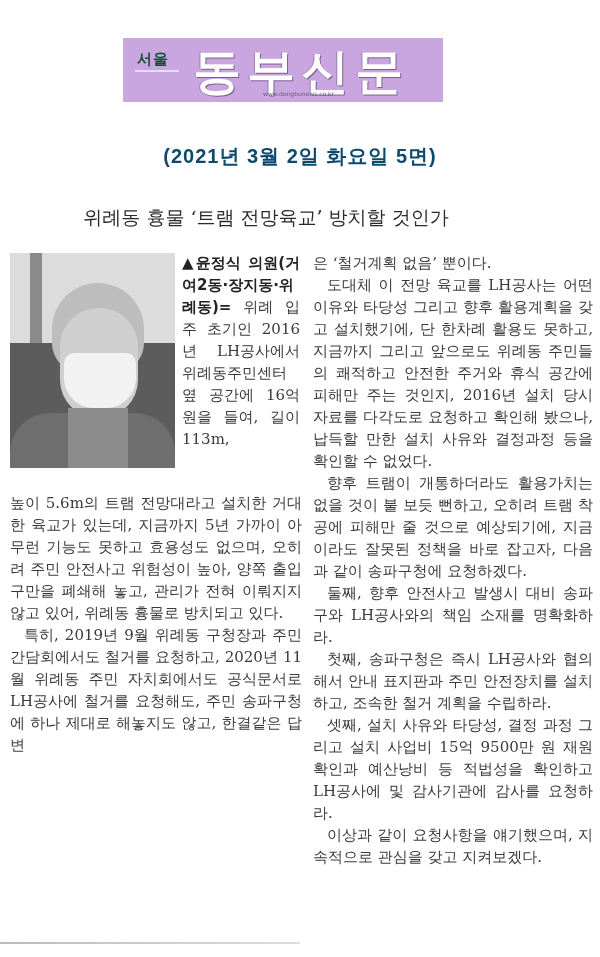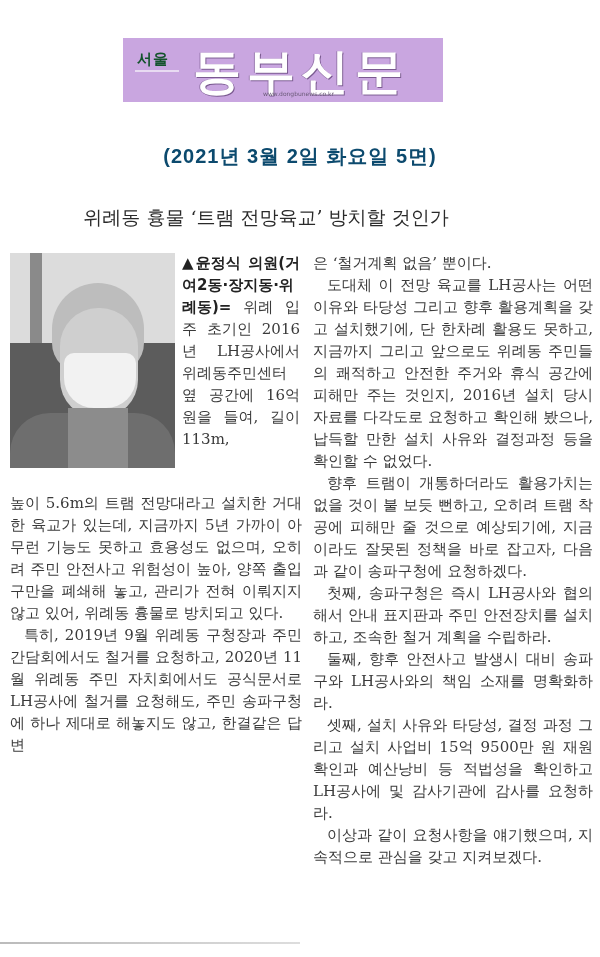--- a/index.html
+++ b/index.html
@@ -104,19 +104,19 @@
 
 <div class="col left-main">
   <p>높이 5.6m의 트램 전망대라고 설치한 거대한 육교가 있는데, 지금까지 5년 가까이 아무런 기능도 못하고 효용성도 없으며, 오히려 주민 안전사고 위험성이 높아, 양쪽 출입구만을 폐쇄해 놓고, 관리가 전혀 이뤄지지 않고 있어, 위례동 흉물로 방치되고 있다.</p>
   <p class="indent">특히, 2019년 9월 위례동 구청장과 주민간담회에서도 철거를 요청하고, 2020년 11월 위례동 주민 자치회에서도 공식문서로 LH공사에 철거를 요청해도, 주민 송파구청에 하나 제대로 해놓지도 않고, 한결같은 답변</p>
 </div>
 
 <div class="col right">
   <p>은 ‘철거계획 없음’ 뿐이다.</p>
   <p class="indent">도대체 이 전망 육교를 LH공사는 어떤 이유와 타당성 그리고 향후 활용계획을 갖고 설치했기에, 단 한차례 활용도 못하고, 지금까지 그리고 앞으로도 위례동 주민들의 쾌적하고 안전한 주거와 휴식 공간에 피해만 주는 것인지, 2016년 설치 당시 자료를 다각도로 요청하고 확인해 봤으나, 납득할 만한 설치 사유와 결정과정 등을 확인할 수 없었다.</p>
   <p class="indent">향후 트램이 개통하더라도 활용가치는 없을 것이 불 보듯 뻔하고, 오히려 트램 착공에 피해만 줄 것으로 예상되기에, 지금이라도 잘못된 정책을 바로 잡고자, 다음과 같이 송파구청에 요청하겠다.</p>
+  <p class="indent">둘째, 향후 안전사고 발생시 대비 송파구와 LH공사와의 책임 소재를 명확화하라.</p>
   <p class="indent">첫째, 송파구청은 즉시 LH공사와 협의해서 안내 표지판과 주민 안전장치를 설치하고, 조속한 철거 계획을 수립하라.</p>
-  <p class="indent">둘째, 향후 안전사고 발생시 대비 송파구와 LH공사와의 책임 소재를 명확화하라.</p>
   <p class="indent">셋째, 설치 사유와 타당성, 결정 과정 그리고 설치 사업비 15억 9500만 원 재원 확인과 예산낭비 등 적법성을 확인하고 LH공사에 및 감사기관에 감사를 요청하라.</p>
   <p class="indent">이상과 같이 요청사항을 얘기했으며, 지속적으로 관심을 갖고 지켜보겠다.</p>
 </div>
 
 <div class="bottom-rule"></div>
 
 </body></html>

